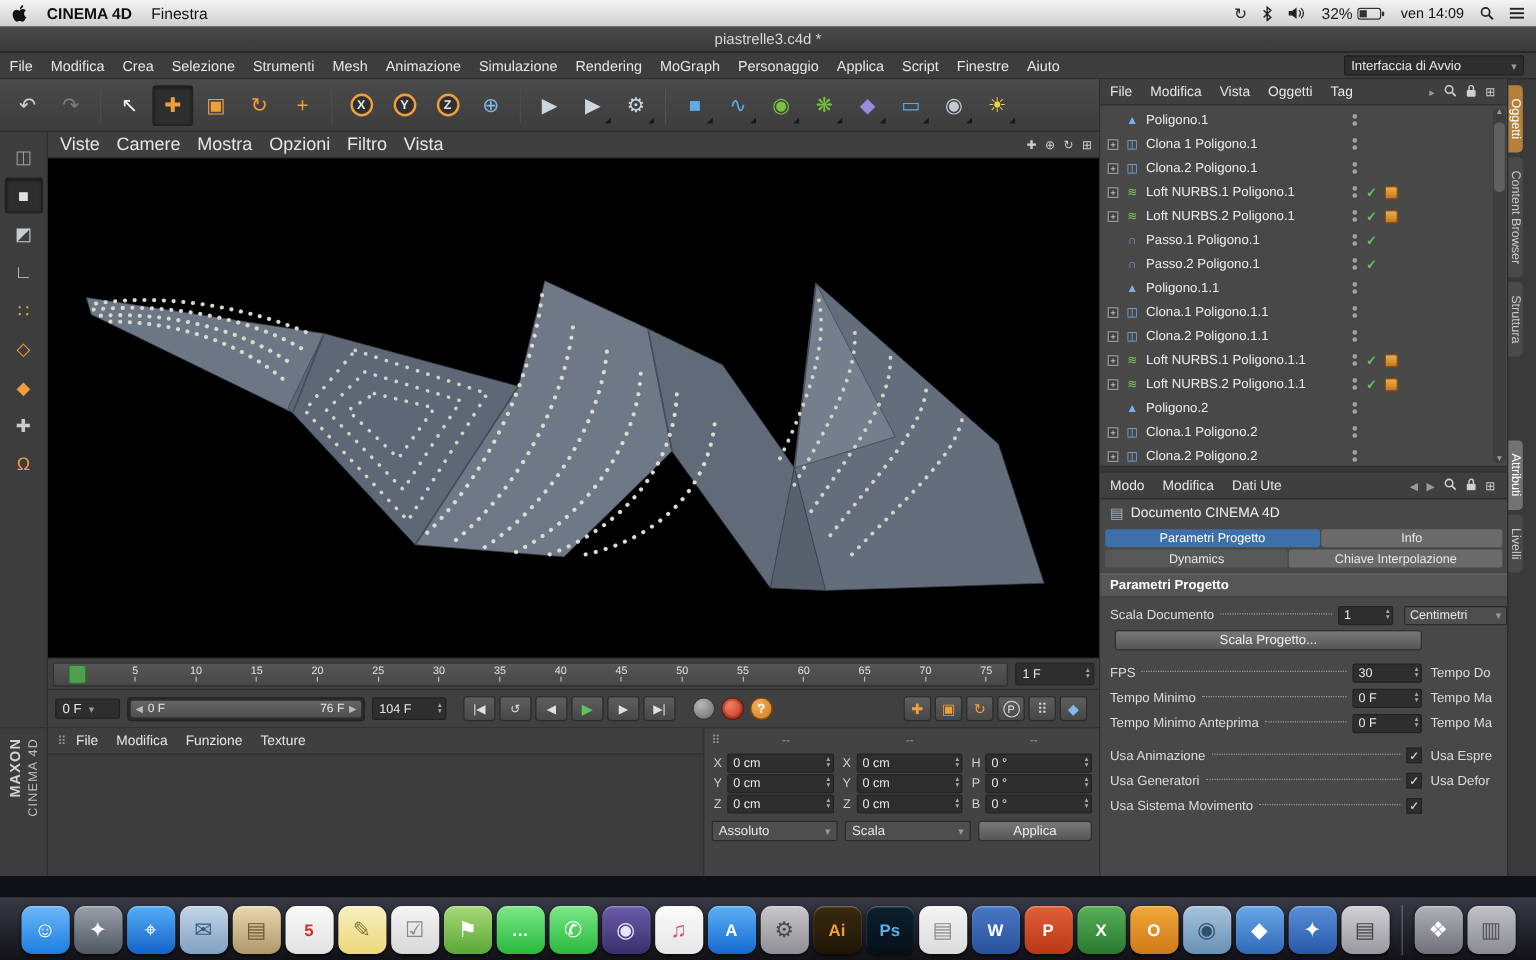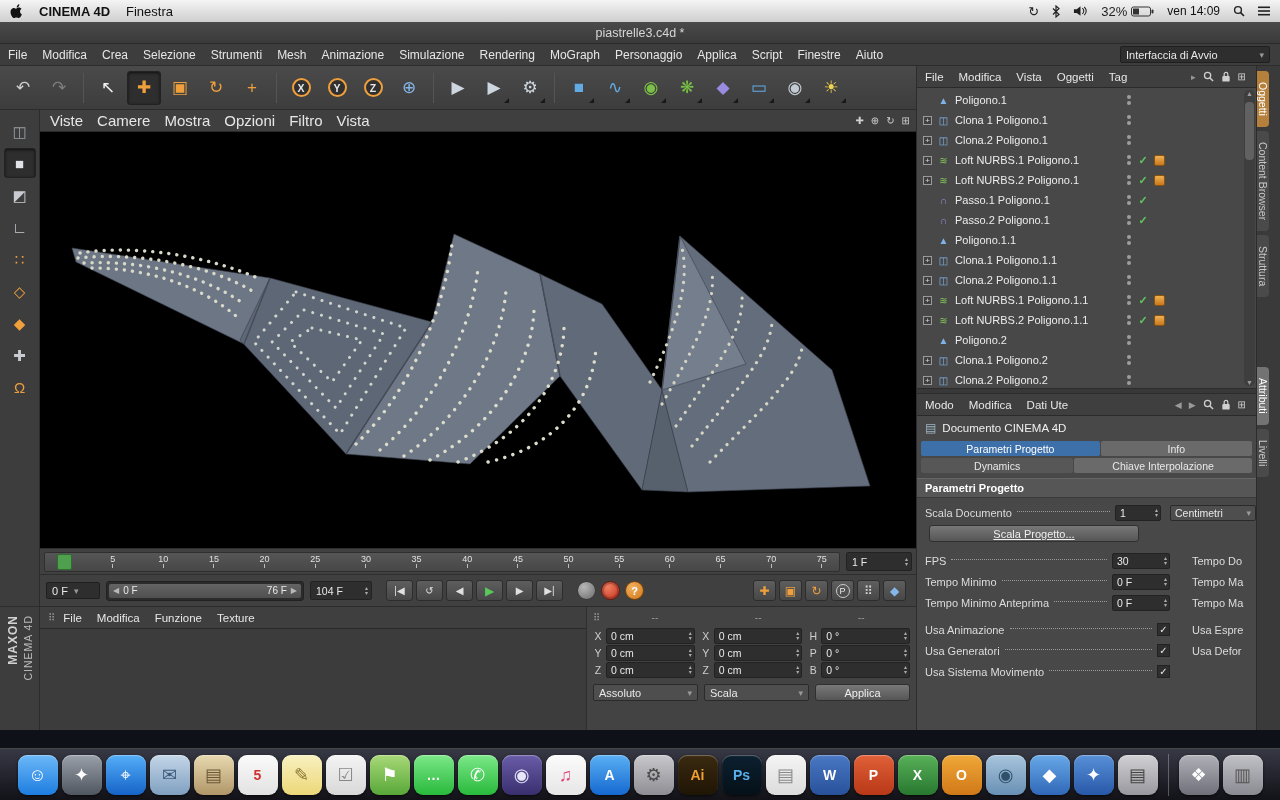--- a/index.html
+++ b/index.html
@@ -175,21 +175,21 @@
     overflow:hidden; }
   .attr-tab.active { background:#3d6fa8; color:#fff; }
   .attr-tab.dark { background:#575757; }
   #attr-section { height:20px; margin-top:4px; background:#565656; border-top:1px solid #666;
     border-bottom:1px solid #3a3a3a; color:#fff; font-size:11px; font-weight:bold; display:flex;
     align-items:center; padding:0 8px; }
   #attr-body { flex:1; padding:4px 0 0 8px; overflow:hidden; }
   .attr-row { height:21px; display:flex; align-items:center; }
   .attr-label { color:#dcdcdc; font-size:11px; white-space:nowrap; }
   .leader { flex:1; border-bottom:1px dotted #9a9a9a; margin:0 5px 3px; min-width:6px; }
-  .attr-right { width:64px; margin-left:22px; color:#dcdcdc; font-size:11px; white-space:nowrap;
+  .attr-right { width:64px; margin-left:7px; color:#dcdcdc; font-size:11px; white-space:nowrap;
     overflow:hidden; flex:none; }
   .unit-dd { height:16px; background:#4e4e4e; border:1px solid #2a2a2a; border-radius:2px;
     color:#e8e8e8; font-size:10.5px; display:inline-flex; align-items:center; gap:5px;
     padding:0 4px; width:86px; justify-content:space-between; flex:none; }
   .attr-checkbox { width:13px; height:13px; background:#2e2e2e; border:1px solid #222;
     color:#e8e8e8; font-size:10px; display:flex; align-items:center; justify-content:center; flex:none;}
   .spacer6 { height:6px; }
 
   
   #right-strip { position:absolute; left:1256px; top:66px; width:24px; height:664px;
@@ -995,21 +995,21 @@
                 <i>▾</i>
               </span>
           </span>
           <span class="unit-dd" style="margin-left:9px;">
             <span>Centimetri</span>
             <span class="dda">▾</span>
           </span>
         </div>
         <div class="attr-row">
           <span style="width:4px;"></span>
-          <button class="c4d-btn" style="width:210px;text-decoration:underline;">Scala Progetto...</button>
+          <button class="c4d-btn" style="width:256px;">Scala Progetto...</button>
         </div>
         <div class="spacer6"></div>
         <div id="attr-rows">
             <div class="attr-row">
               <span class="attr-label">FPS</span>
               <span class="leader"></span>
               <span class="attr-field">
                 <span class="fv">30</span>
                 <span class="stepper">
                   <i>▴</i>

